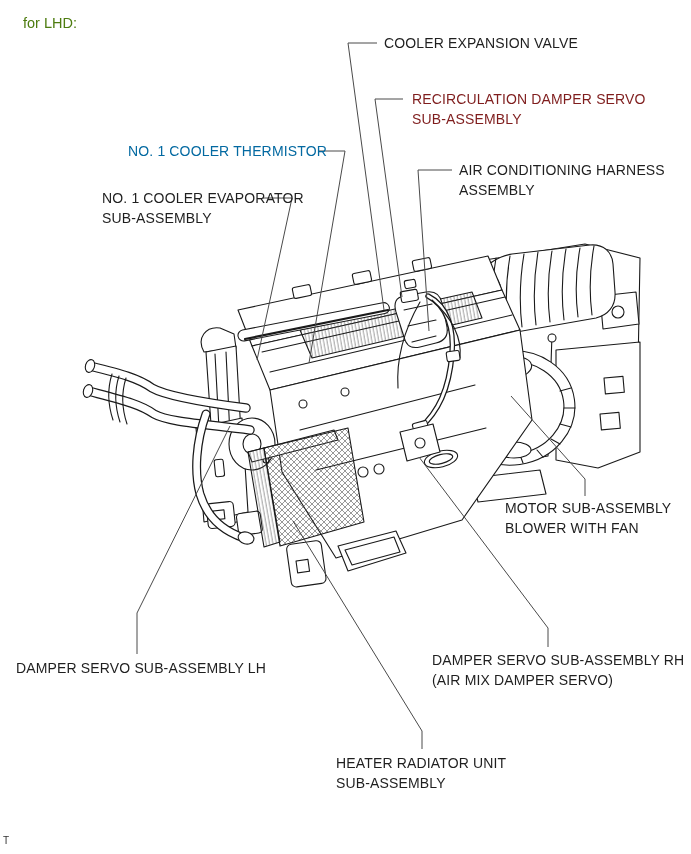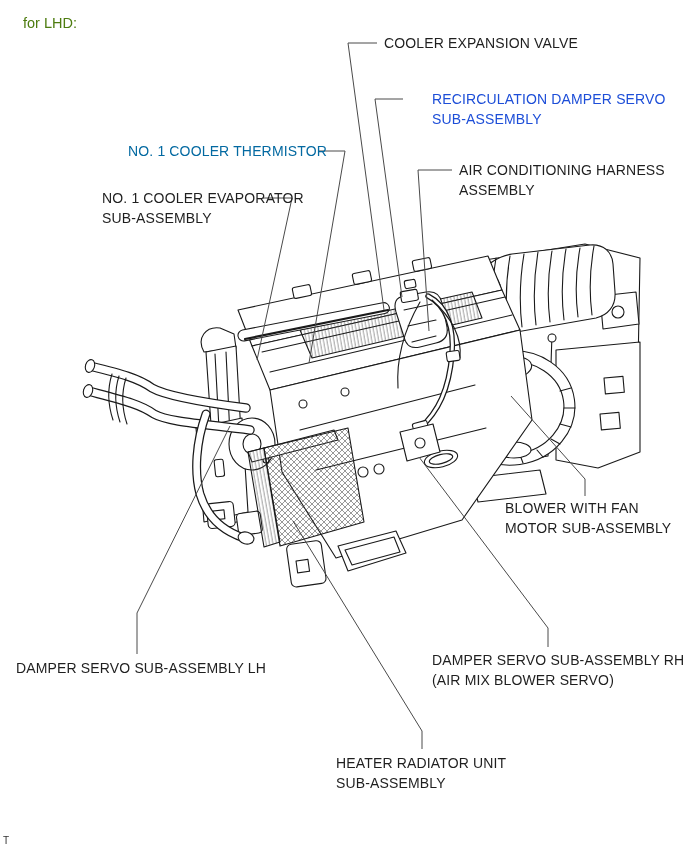--- a/index.html
+++ b/index.html
@@ -146,42 +146,42 @@
         <polyline points="293,521 422,731 422,749"></polyline>
       </g>
   </svg>
 
   <div class="variant">for LHD:</div>
 
   <div>
       <div class="callout" style="left: 384px; top: 33px; color: rgb(31, 31, 31);">
         <div>COOLER EXPANSION VALVE</div>
       </div>
-      <div class="callout" style="left: 412px; top: 89px; color: #1d4ed8; margin-left: 20px;">
+      <div class="callout" style="left: 412px; top: 89px; color: #7f1d1d;">
         <div>RECIRCULATION DAMPER SERVO</div>
         <div>SUB-ASSEMBLY</div>
       </div>
       <div class="callout" style="left: 128px; top: 141px; color: #0369a1;">
         <div>NO. 1 COOLER THERMISTOR</div>
       </div>
       <div class="callout" style="left: 459px; top: 160px; color: rgb(31, 31, 31);">
         <div>AIR CONDITIONING HARNESS</div>
         <div>ASSEMBLY</div>
       </div>
       <div class="callout" style="left: 67px; top: 188px; color: rgb(31, 31, 31); margin-left: 35px;">
         <div>NO. 1 COOLER EVAPORATOR</div>
         <div>SUB-ASSEMBLY</div>
       </div>
       <div class="callout" style="left: 505px; top: 498px; color: rgb(31, 31, 31);">
+        <div>MOTOR SUB-ASSEMBLY</div>
         <div>BLOWER WITH FAN</div>
-        <div>MOTOR SUB-ASSEMBLY</div>
       </div>
       <div class="callout" style="left: 432px; top: 650px; color: rgb(31, 31, 31);">
         <div>DAMPER SERVO SUB-ASSEMBLY RH</div>
-        <div>(AIR MIX BLOWER SERVO)</div>
+        <div>(AIR MIX DAMPER SERVO)</div>
       </div>
       <div class="callout" style="left: 16px; top: 658px; color: rgb(31, 31, 31);">
         <div>DAMPER SERVO SUB-ASSEMBLY LH</div>
       </div>
       <div class="callout" style="left: 336px; top: 753px; color: rgb(31, 31, 31);">
         <div>HEATER RADIATOR UNIT</div>
         <div>SUB-ASSEMBLY</div>
       </div>
     </div>
 

